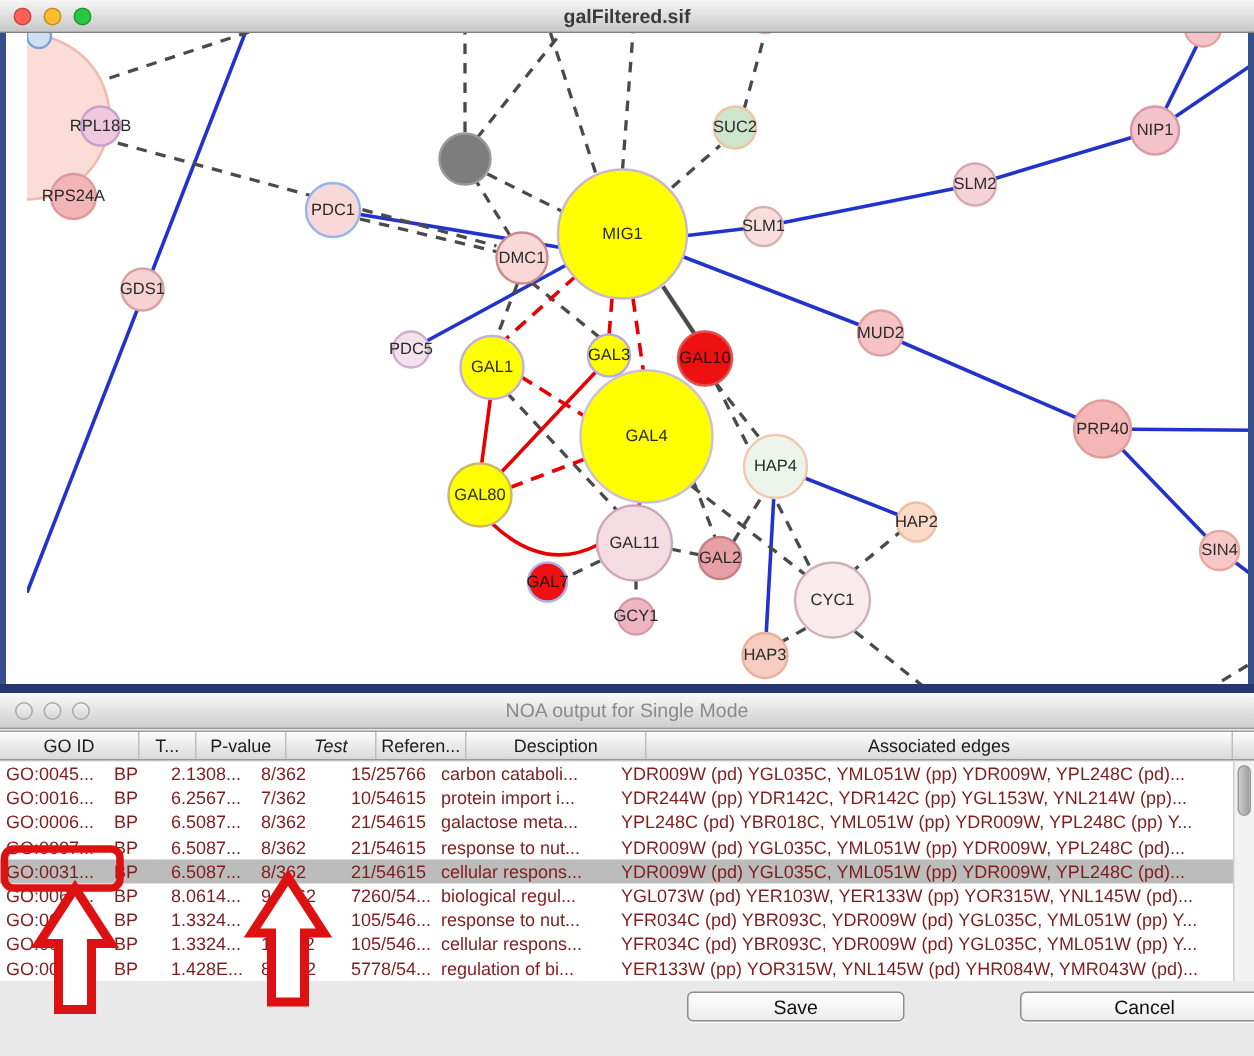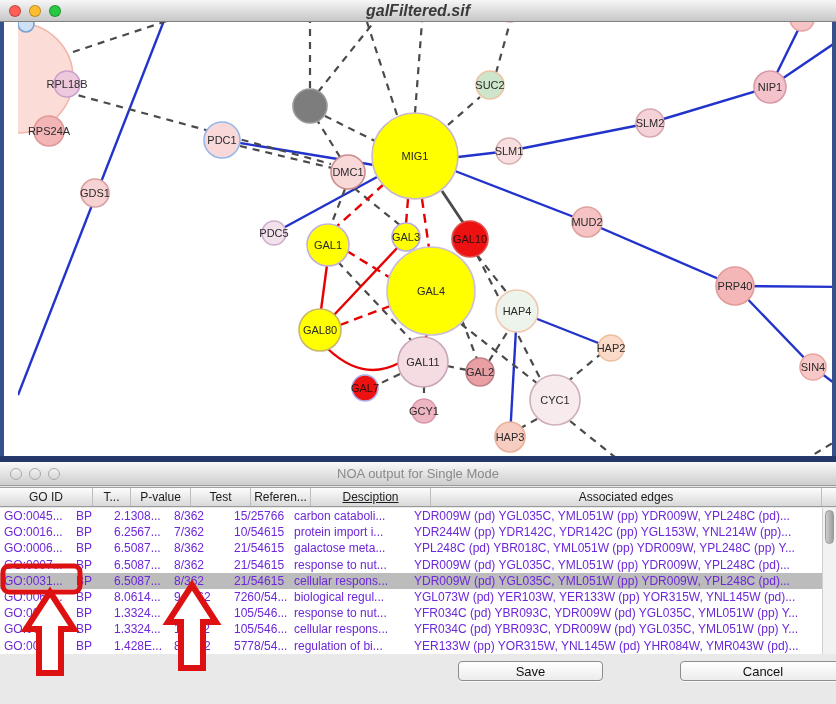--- a/index.html
+++ b/index.html
@@ -4,21 +4,21 @@
 <style>
   html,body{margin:0;padding:0;}
   body{width:836px;height:704px;position:relative;overflow:hidden;
        font-family:"Liberation Sans",sans-serif;background:#e9e9e9;}
 
   
   #win1{position:absolute;left:0;top:0;width:836px;height:462px;background:#fff;}
   .titlebar{position:absolute;left:0;top:0;width:100%;height:22px;
     background:linear-gradient(#f6f6f6,#c7c7c7);border-bottom:1px solid #808080;
     display:flex;align-items:center;justify-content:center;box-sizing:border-box;}
-  .title-text{font-size:16px;font-weight:bold;color:#3a3a3a;font-style:italic;}
+  .title-text{font-size:13px;font-weight:bold;color:#3a3a3a;}
   .lights{position:absolute;left:9px;top:5px;display:flex;gap:8px;}
   .light{width:12px;height:12px;border-radius:50%;box-sizing:border-box;border:1px solid rgba(0,0,0,.25);}
   #canvas{position:absolute;left:0;top:22px;width:836px;height:440px;background:#fff;margin-left:18px;}
   .strip{position:absolute;background:#35508c;z-index:5;}
   .strip-l{left:0;top:22px;width:4px;height:440px;}
   .strip-r{right:0;top:22px;width:4px;height:440px;}
   .strip-b{left:0;top:456px;width:836px;height:6px;background:#24386b;}
   svg text{font-family:"Liberation Sans",sans-serif;}
 
   
@@ -33,21 +33,21 @@
 
   #thead{position:absolute;left:0;top:25px;width:836px;height:20px;display:flex;
     background:linear-gradient(#fdfdfd,#d9d9d9);border-top:1px solid #a0a0a0;
     border-bottom:1px solid #9a9a9a;box-sizing:border-box;}
   .th{height:100%;display:flex;align-items:center;justify-content:center;
     font-size:12px;color:#1c1c1c;border-right:1px solid #bdbdbd;box-sizing:border-box;
     overflow:hidden;white-space:nowrap;flex-shrink:0;}
   .th:last-child{border-right:none;}
 
   #tbody{position:absolute;left:0;top:46px;width:822px;height:146px;background:#fff;overflow:hidden;}
-  .tr{display:flex;height:16.2px;align-items:center;font-size:12px;color:#6d28d9;white-space:nowrap;}
+  .tr{display:flex;height:16.2px;align-items:center;font-size:12px;color:#7f1d1d;white-space:nowrap;}
   .tr.selected{background:#bcbcbc;}
   .td{overflow:hidden;padding-left:4px;box-sizing:border-box;flex-shrink:0;}
 
   #vscroll{position:absolute;right:0;top:46px;width:14px;height:146px;background:#f2f2f2;
     border-left:1px solid #cfcfcf;box-sizing:border-box;}
   #vthumb{position:absolute;left:2px;top:2px;width:9px;height:34px;border-radius:5px;
     background:linear-gradient(90deg,#cdcdcd,#9d9d9d);border:1px solid #9a9a9a;box-sizing:border-box;}
 
   .btn{position:absolute;top:199px;height:20px;border:1px solid #8d8d8d;border-radius:4px;
     background:linear-gradient(#ffffff,#ececec);font-size:13px;color:#101010;
@@ -200,23 +200,23 @@
       <span class="light2"></span>
       <span class="light2"></span>
     </div>
     <span class="title2-text">NOA output for Single Mode</span>
   </div>
 
   <div id="thead">
       <div class="th" style="width: 93px;">GO ID</div>
       <div class="th" style="width: 38px;">T...</div>
       <div class="th" style="width: 60px;">P-value</div>
-      <div class="th" style="width: 60px;">Test</div>
+      <div class="th" style="width: 60px; font-style: italic;">Test</div>
       <div class="th" style="width: 60px;">Referen...</div>
-      <div class="th" style="width: 120px; text-decoration: underline;">Desciption</div>
+      <div class="th" style="width: 120px;">Desciption</div>
       <div class="th" style="flex: 1 1 0%;">Associated edges</div>
       <div class="th" style="width: 14px; border-right: none;"></div>
     </div>
   <div id="tbody">
       <div class="tr">
         <div class="td" style="width: 72px;">GO:0045...</div>
         <div class="td" style="width: 38px;">BP</div>
         <div class="td" style="width: 60px;">2.1308...</div>
         <div class="td" style="width: 60px;">8/362</div>
         <div class="td" style="width: 60px;">15/25766</div>

